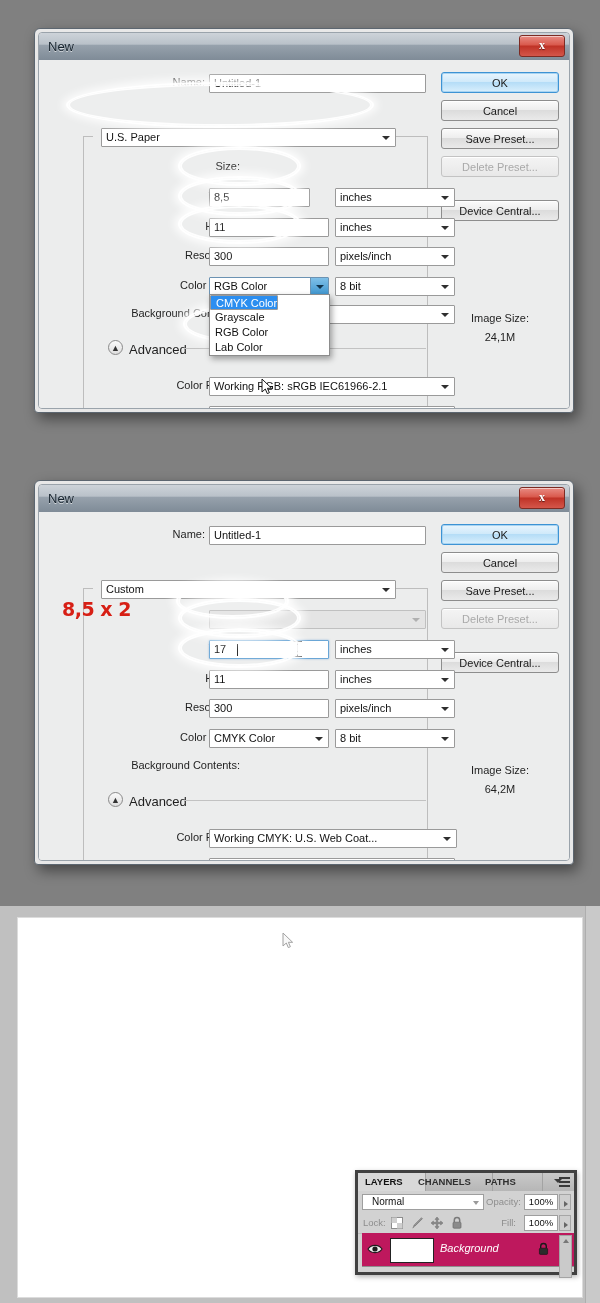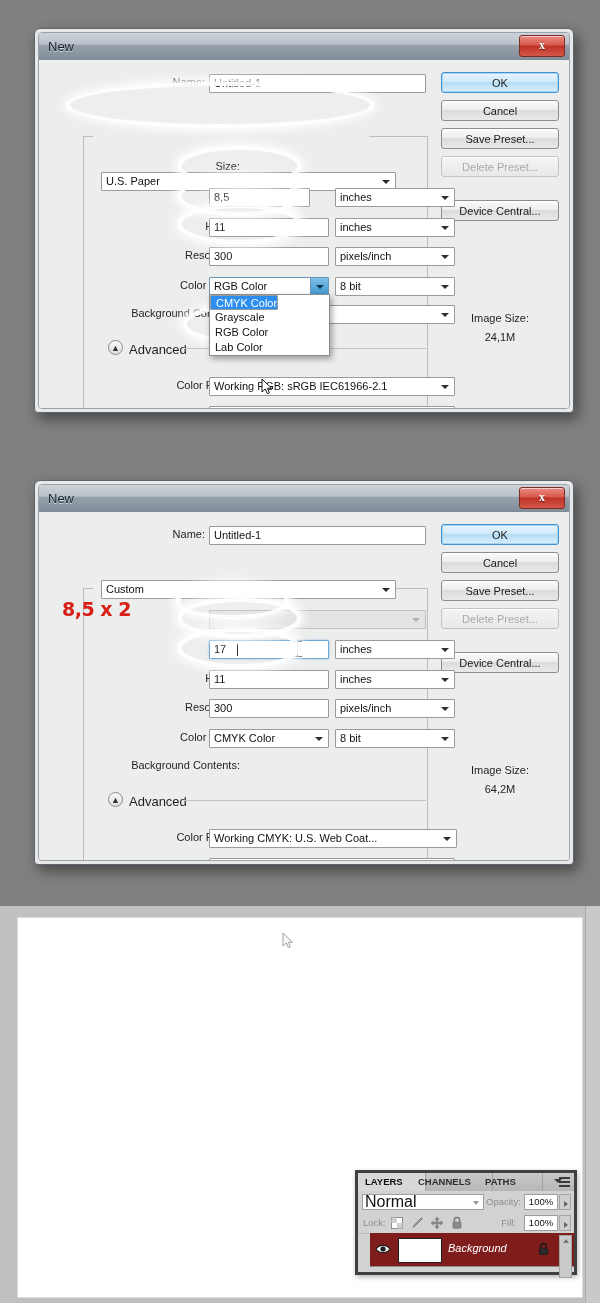--- a/index.html
+++ b/index.html
@@ -192,37 +192,37 @@
     font-size:9.5px;font-weight:bold;color:#2e2e2e;border-right:1px solid #a3a3a3;cursor:pointer;}
   .lp-tab.active{background:#d8d8d8;color:#111;}
   .lp-menu{position:absolute;right:4px;top:3px;width:16px;height:12px;cursor:pointer;}
   .lp-menu .ln{position:absolute;right:0;height:2px;width:11px;background:#3a3a3a;}
   .lp-menu .tri{position:absolute;left:0;top:3px;width:0;height:0;
     border-left:4px solid transparent;border-right:4px solid transparent;border-top:4px solid #3a3a3a;}
 
   .lp-blend{position:absolute;left:0;top:18px;right:0;height:21px;background:#d2d2d2;
     border-bottom:1px solid #bdbdbd;}
   .lp-mode{position:absolute;left:4px;top:3px;width:122px;height:16px;background:#fff;
-    border:1px solid #9e9e9e;box-sizing:border-box;font-size:16px;line-height:14px;padding-left:2px;
+    border:1px solid #9e9e9e;box-sizing:border-box;font-size:10px;line-height:14px;padding-left:9px;
     color:#111;cursor:pointer;}
   .lp-mode .arw{position:absolute;right:4px;top:6px;width:0;height:0;
     border-left:3.5px solid transparent;border-right:3.5px solid transparent;border-top:4px solid #9a9a9a;}
   .lp-opl{position:absolute;left:128px;top:5px;font-size:9.5px;color:#8e8e8e;}
   .lp-opv{position:absolute;right:16px;top:3px;width:34px;height:16px;background:#fff;border:1px solid #9e9e9e;
     box-sizing:border-box;text-align:center;font-size:9.5px;line-height:14px;color:#111;}
   .lp-oparw{position:absolute;right:3px;top:3px;width:12px;height:16px;border:1px solid #a6a6a6;
     background:#cfcfcf;box-sizing:border-box;cursor:pointer;}
   .lp-oparw:after{content:"";position:absolute;left:4px;top:6px;width:0;height:0;
     border-top:3px solid transparent;border-bottom:3px solid transparent;border-left:4px solid #666;}
 
   .lp-lock{position:absolute;left:0;top:39px;right:0;height:21px;background:#d2d2d2;border-bottom:1px solid #bdbdbd;}
   .lp-lockl{position:absolute;left:5px;top:5px;font-size:9.5px;color:#8e8e8e;}
   .lockico{position:absolute;top:4px;width:14px;height:14px;cursor:pointer;}
 
-  .lp-row{position:absolute;left:12px;top:60px;right:0;height:33px;background:#7f1d1d;border-bottom:1px solid #8e8e8e;}
+  .lp-row{position:absolute;left:4px;top:60px;right:0;height:33px;background:#be185d;border-bottom:1px solid #8e8e8e;}
   .lp-eye{position:absolute;left:5px;top:9px;width:16px;height:14px;cursor:pointer;}
   .lp-thumb{position:absolute;left:28px;top:5px;width:42px;height:23px;background:#fff;border:1px solid #222;}
   .lp-name{position:absolute;left:78px;top:9px;font-size:11px;font-style:italic;color:#fff;}
   .lp-lk{position:absolute;right:24px;top:9px;width:13px;height:14px;}
   .lp-sb{position:absolute;right:2px;top:2px;width:13px;bottom:-12px;background:#cacaca;border:1px solid #a4a4a4;box-sizing:border-box;}
   .lp-sb .up{position:absolute;left:3px;top:3px;width:0;height:0;border-left:3px solid transparent;
     border-right:3px solid transparent;border-bottom:4px solid #777;}
 </style>
 </head>
 <body>
@@ -251,21 +251,21 @@
       <div class="btn" style="left:402px;top:140px;width:118px;">Device Central...</div>
 
       <div class="imgsize" style="left:402px;top:252px;width:118px;">Image Size:</div>
       <div class="imgsize" style="left:402px;top:271px;width:118px;">24,1M</div>
 
       <div class="grpline v" style="left:44px;top:76px;height:282px;"></div>
       <div class="grpline v" style="left:388px;top:76px;height:282px;"></div>
       <div class="grpline h" style="left:44px;top:76px;width:10px;"></div>
       <div class="grpline h" style="left:330px;top:76px;width:59px;"></div>
 
-      <div class="row" style="left:0;top:68px;width:530px;margin-top:44px;">
+      <div class="row" style="left:0;top:68px;width:530px;">
         <span class="lbl" style="right:372px;">Preset:</span>
         <div class="sel" style="left:62px;width:295px;">
           <span>U.S. Paper</span>
           <i class="arw"></i>
         </div>
       </div>
 
       <div class="row" style="left:0;top:98px;width:530px;">
         <span class="lbl" style="right:329px;">Size:</span>
       </div>

